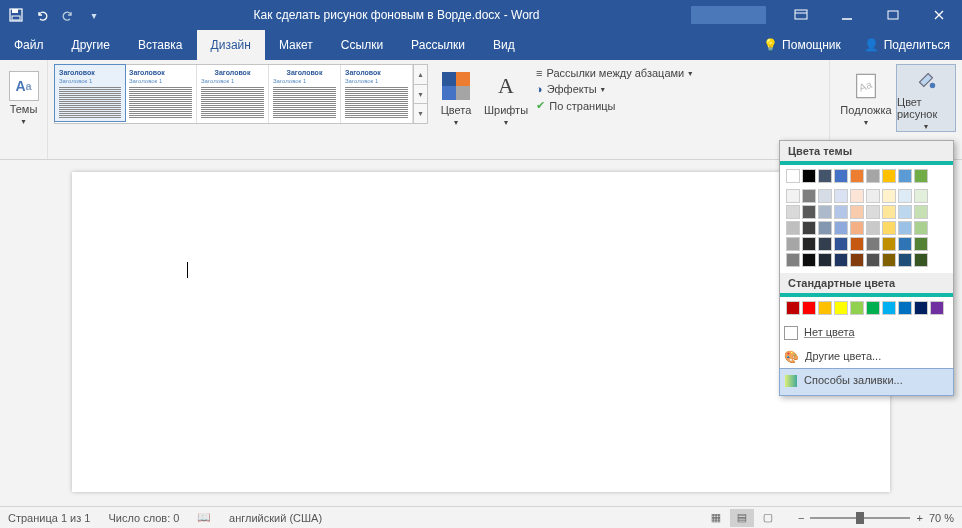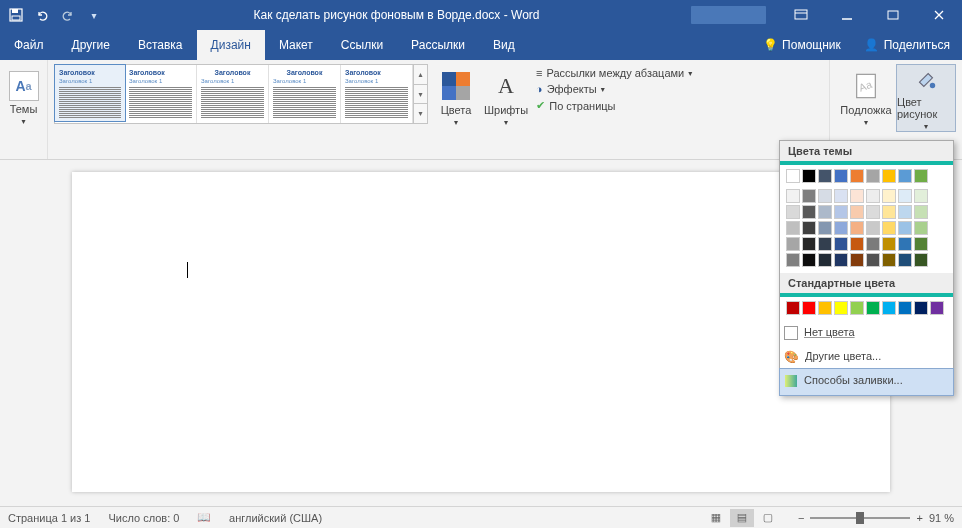--- a/index.html
+++ b/index.html
@@ -367,15 +367,15 @@
     <div class="viewbtn">▦</div>
     <div class="viewbtn active">▤</div>
     <div class="viewbtn">▢</div>
   </div>
   <div class="zoom">
     <span style="cursor:pointer">−</span>
     <div class="zoom-track">
         <div class="zoom-thumb"></div>
       </div>
     <span style="cursor:pointer">+</span>
-    <span>91 %</span>
+    <span>70 %</span>
   </div>
 </div>
 
 </body></html>

